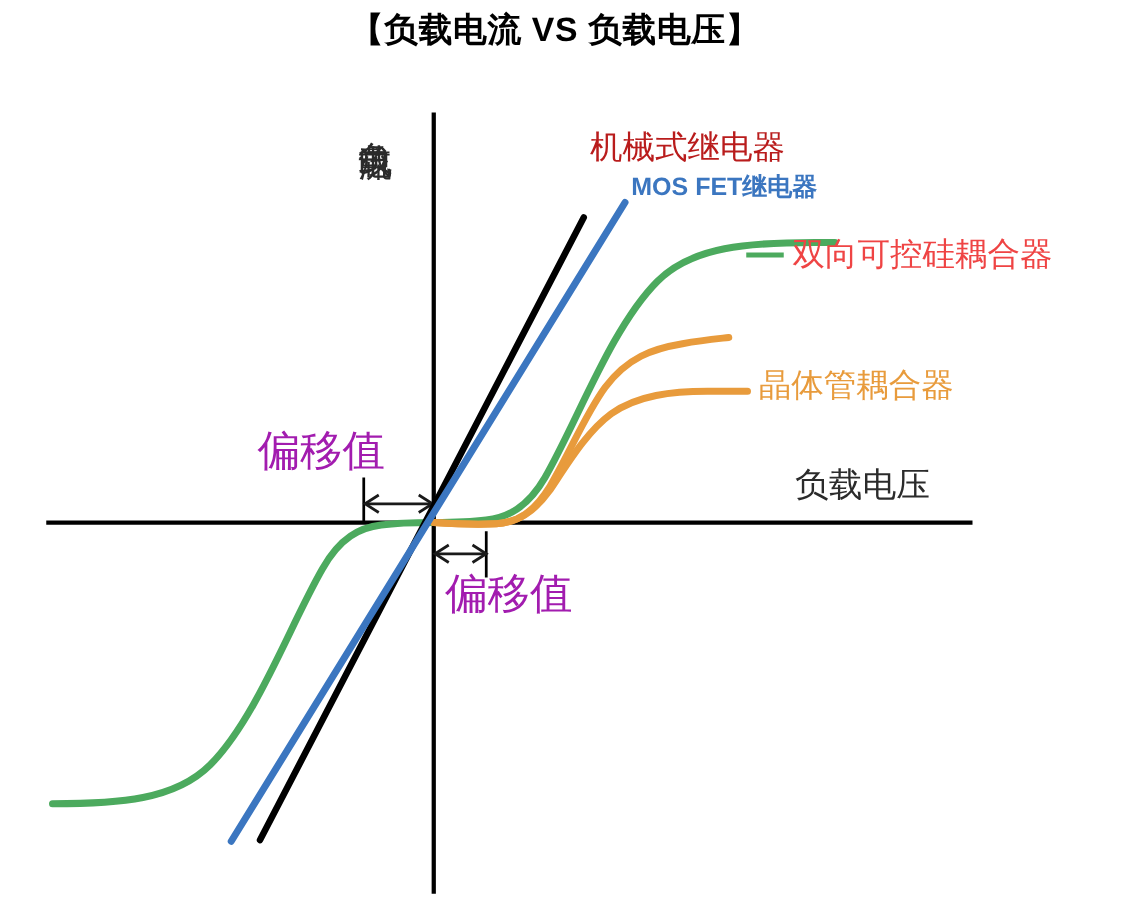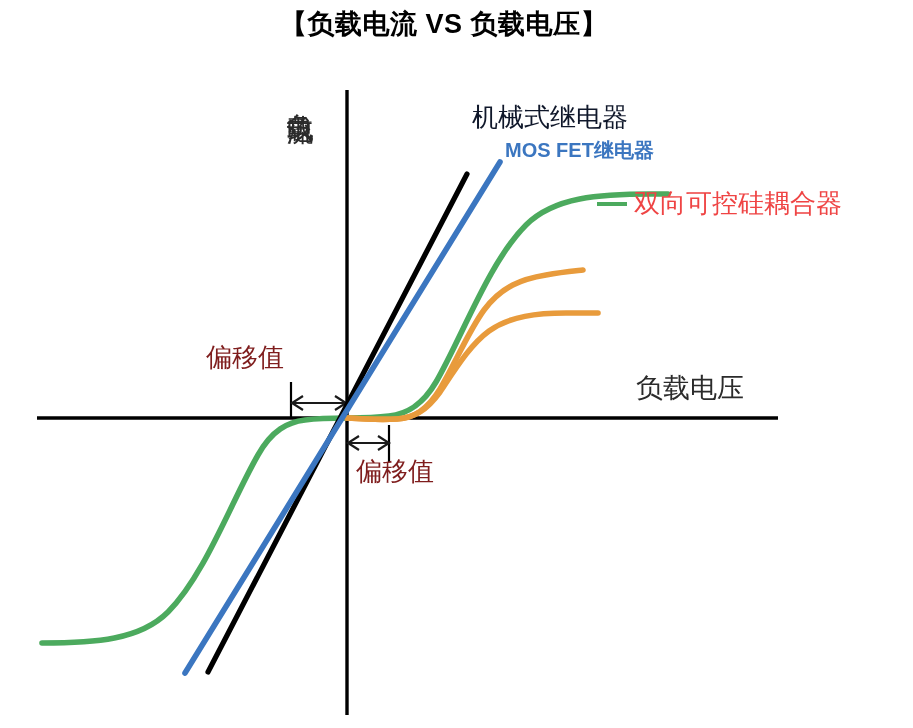--- a/index.html
+++ b/index.html
@@ -42,32 +42,32 @@
   .curve-black { stroke: #000000; stroke-width: 5.2; }
   .curve-blue  { stroke-width: 5.6; }
   .curve-green { stroke-width: 5.6; }
   .curve-orange{ stroke-width: 5.6; }
 
   .lbl {
     position: absolute;
     white-space: nowrap;
     line-height: 1;
   }
-  .lbl-mech   { font-size: 26px; color: #0f172a; text-align: right; }
+  .lbl-mech   { font-size: 26px; color: #b91c1c; text-align: right; }
   .lbl-mos    { font-size: 20px; font-weight: bold; }
   .lbl-triac  { font-size: 26px; }
   .lbl-trans  { font-size: 26px; }
   .lbl-xaxis  { font-size: 27px; color: #2b2b2b; }
   .lbl-yaxis  {
     font-size: 27px; color: #2b2b2b;
     writing-mode: vertical-rl;
     text-orientation: upright;
     letter-spacing: 1px;
   }
-  .lbl-offset { font-size: 26px; color: #7f1d1d; }
+  .lbl-offset { font-size: 34px; color: #a21caf; }
 </style>
 </head>
 <body>
 
 <div id="chart-root">
 
   <div id="chart-title">【负载电流 VS 负载电压】</div>
 
   <svg width="913" height="728" viewBox="0 0 913 728">
 
@@ -120,20 +120,21 @@
     <line x1="597" y1="204" x2="627" y2="204" stroke="#4caa5e" stroke-width="4"></line>
 
   </svg>
 
   <div class="lbl lbl-mech" style="left:472px; top:104px;">机械式继电器</div>
 
   <div class="lbl lbl-mos" style="left:505px; top:140px; color:#3b76c0;">MOS FET继电器</div>
 
   <div class="lbl lbl-triac" style="left:634px; top:190px; color:#ef4444;">双向可控硅耦合器</div>
 
+  <div class="lbl lbl-trans" style="left:607px; top:295px; color:#e89b3c;">晶体管耦合器</div>
 
   <div class="lbl lbl-xaxis" style="left:636px; top:375px;">负载电压</div>
 
   <div class="lbl lbl-yaxis" style="left:286px; top:92px;">负载电流</div>
 
   <div class="lbl lbl-offset" style="left:206px; top:344px;">偏移值</div>
 
   <div class="lbl lbl-offset" style="left:356px; top:458px;">偏移值</div>
 
 </div>

